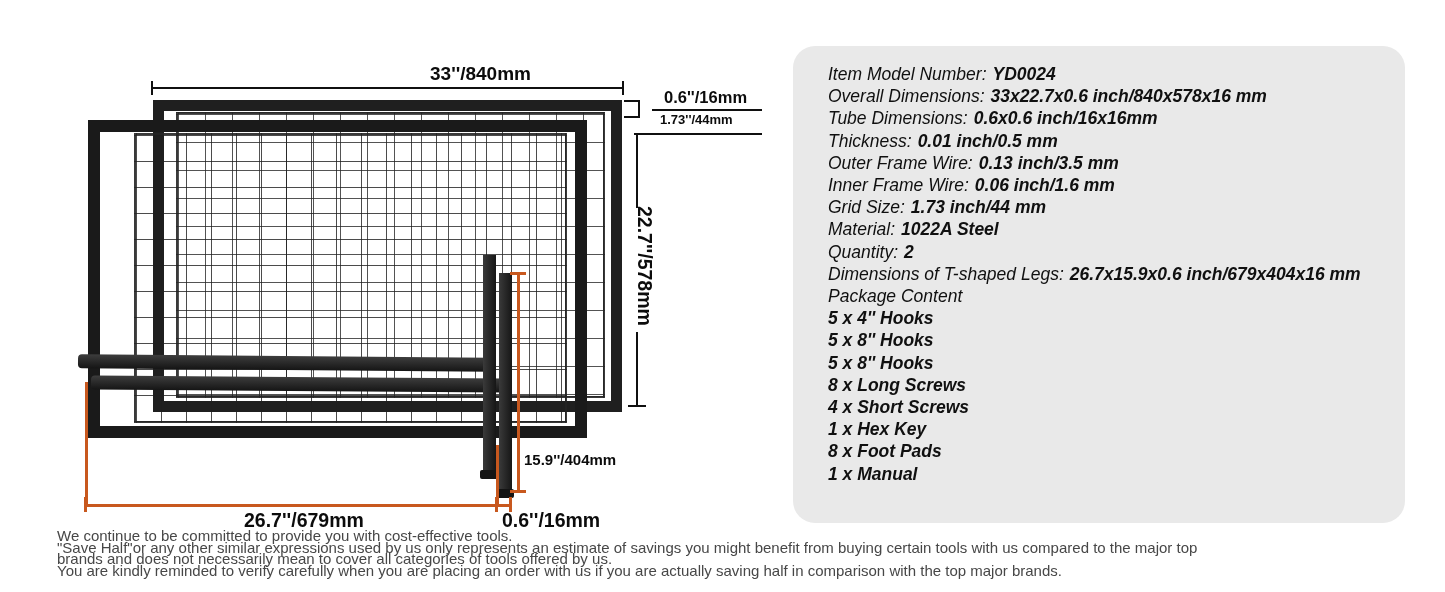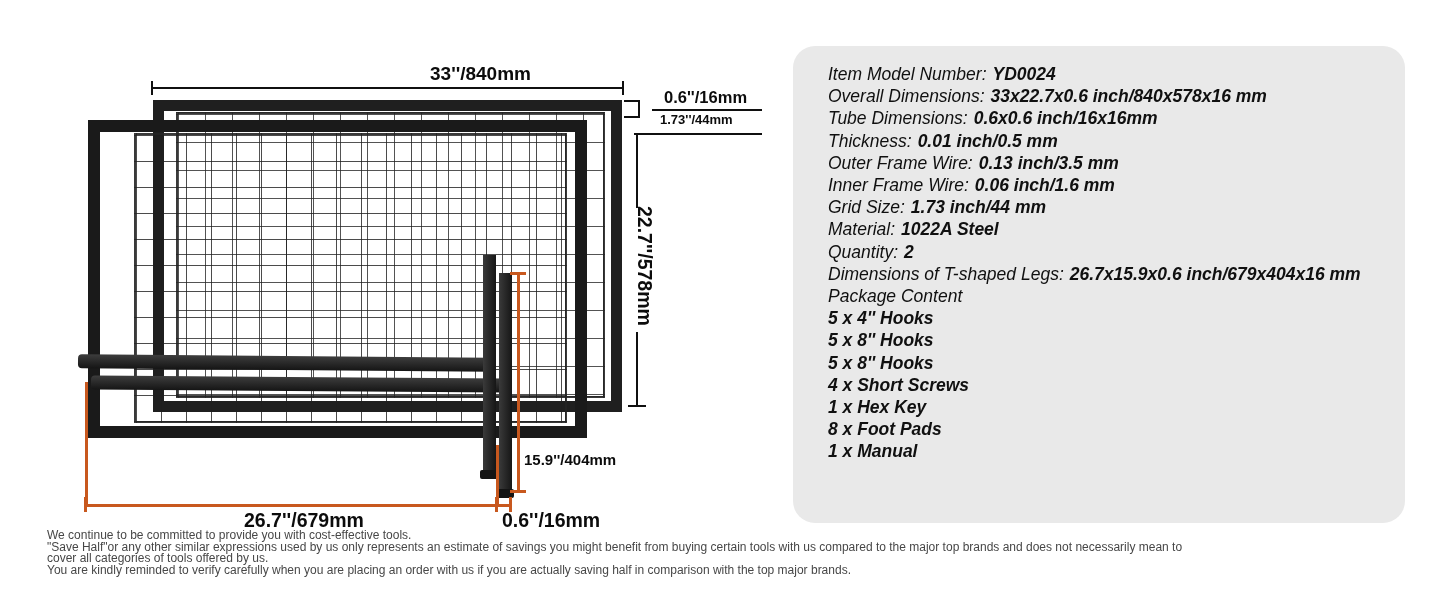--- a/index.html
+++ b/index.html
@@ -43,21 +43,21 @@
 
   
   .spec-panel{position:absolute;left:793px;top:46px;width:612px;height:477px;background:#E9E9E9;
               border-radius:22px;box-sizing:border-box;padding:17px 10px 0 35px;z-index:2;}
   .spec-line{font-size:17.5px;line-height:22.2px;white-space:nowrap;color:#101010;font-style:italic;}
   .spec-line .lbl{font-weight:400;margin-right:6px;}
   .spec-line b{font-weight:700;}
   .pkg-item{font-weight:700;}
 
   
-  .disclaimer{position:absolute;left:47px;top:530px;width:1150px;font-size:12px;line-height:11.6px;
+  .disclaimer{position:absolute;left:57px;top:530px;width:1150px;font-size:15px;line-height:11.6px;
               color:#474747;z-index:2;}
 </style>
 </head>
 <body>
 
 <div class="stage">
 
   <div class="drawing">
 
     <div class="panel-frame back">
@@ -115,20 +115,21 @@
     <div class="spec-line"><span class="lbl">Outer Frame Wire:</span><b>0.13 inch/3.5 mm</b></div>
     <div class="spec-line"><span class="lbl">Inner Frame Wire:</span><b>0.06 inch/1.6 mm</b></div>
     <div class="spec-line"><span class="lbl">Grid Size:</span><b>1.73 inch/44 mm</b></div>
     <div class="spec-line"><span class="lbl">Material:</span><b>1022A Steel</b></div>
     <div class="spec-line"><span class="lbl">Quantity:</span><b>2</b></div>
     <div class="spec-line"><span class="lbl">Dimensions of T-shaped Legs:</span><b>26.7x15.9x0.6 inch/679x404x16 mm</b></div>
     <div class="spec-line">Package Content</div>
     <div class="spec-line pkg-item">5 x 4'' Hooks</div>
     <div class="spec-line pkg-item">5 x 8'' Hooks</div>
     <div class="spec-line pkg-item">5 x 8'' Hooks</div>
+    <div class="spec-line pkg-item">8 x Long Screws</div>
     <div class="spec-line pkg-item">4 x Short Screws</div>
     <div class="spec-line pkg-item">1 x Hex Key</div>
     <div class="spec-line pkg-item">8 x Foot Pads</div>
     <div class="spec-line pkg-item">1 x Manual</div>
   </div>
 
   <div class="disclaimer">
     <div>We continue to be committed to provide you with cost-effective tools.</div>
     <div>"Save Half"or any other similar expressions used by us only represents an estimate of savings you might benefit from buying certain tools with us compared to the major top brands and does not necessarily mean to cover all categories of tools offered by us.</div>
     <div>You are kindly reminded to verify carefully when you are placing an order with us if you are actually saving half in comparison with the top major brands.</div>

